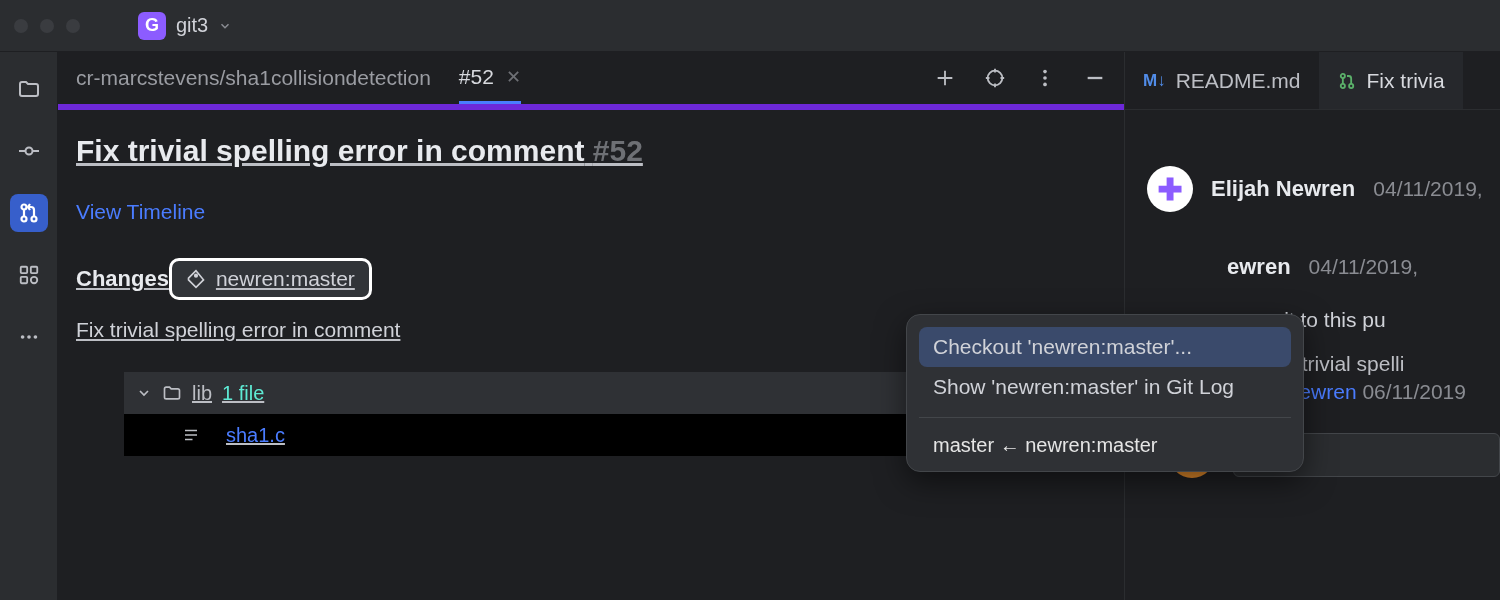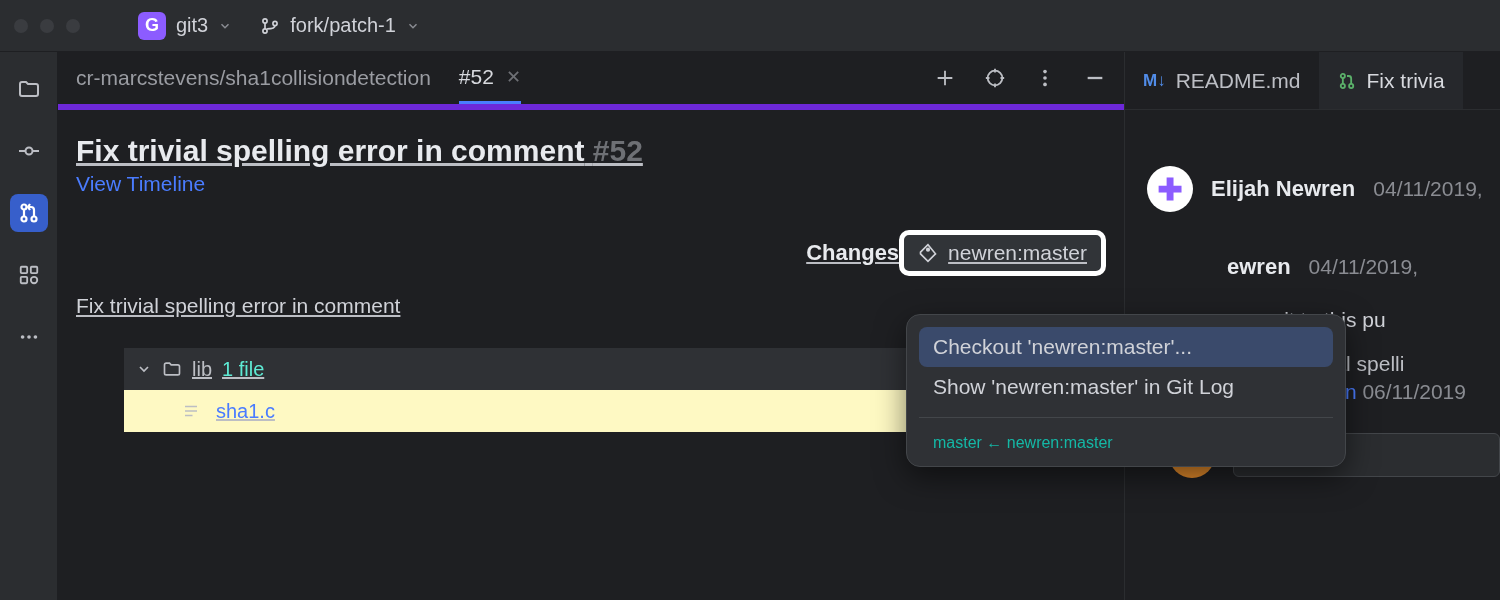--- a/index.html
+++ b/index.html
@@ -51,39 +51,39 @@
   border-bottom: 6px solid #6d28d9; gap: 28px;
 }
 .tab { display: flex; align-items: center; gap: 12px; font-size: 21px; color: #9a9ca2; height: 100%; }
 .tab.active { color: #d7d9de; border-bottom: 3px solid #4a7cff; }
 .tab .close { color: #6e7075; font-size: 18px; cursor: pointer; }
 .tabs-right { margin-left: auto; display: flex; gap: 28px; color: #bcbec4; }
 .tool { cursor: pointer; }
 .content { padding: 24px 18px 0 18px; text-decoration: underline; }
 .pr-title { font-size: 30px; font-weight: 700; color: #e8eaee; }
 .pr-title .num { color: #6e7075; font-weight: 700; }
-.view-timeline { color: #4a7cff; font-size: 21px; margin-top: 4px; display: inline-block; cursor: pointer; }
-.changes-row { display: flex; align-items: center; justify-content: flex-end; margin-top: 34px; }
+.view-timeline { color: #4a7cff; font-size: 21px; margin-top: 32px; display: inline-block; cursor: pointer; }
+.changes-row { display: flex; align-items: center; justify-content: flex-start; margin-top: 34px; }
 .changes-h { font-size: 22px; font-weight: 700; color: #e8eaee; }
 .branch-pill {
   display: flex; align-items: center; gap: 10px;
-  background: #313438; border: 5px solid #ffffff;
+  background: #313438; border: 3px solid #ffffff;
   border-radius: 10px; padding: 6px 14px; font-size: 21px; color: #d0d2d8;
   cursor: pointer;
 }
 .commit-msg { font-size: 21px; color: #d0d2d8; margin-top: 18px; }
 .file-tree { margin-top: 30px; margin-left: 48px; }
 .folder-row {
   display: flex; align-items: center; gap: 10px;
   background: #2f3135; height: 42px; padding: 0 12px; font-size: 20px;
 }
 .folder-row .count { color: #5eead4; }
 .file-row {
-  display: flex; align-items: center; gap: 16px;
-  background: #fef9c3; height: 42px; padding: 0 12px 0 58px; font-size: 20px;
+  display: flex; align-items: center; gap: 26px;
+  background: #000000; height: 42px; padding: 0 12px 0 58px; font-size: 20px;
   color: #4a7cff;
 }
 .right-pane {
   width: 376px; border-left: 1px solid #2b2d30; background: #1e1f22;
   display: flex; flex-direction: column; overflow: hidden;
 }
 .rp-tabs {
   height: 58px; display: flex; align-items: stretch; border-bottom: 1px solid #2b2d30;
 }
 .rp-tab {
@@ -115,60 +115,44 @@
 .commentbar {
   margin-top: 28px; display: flex; align-items: center; gap: 18px; padding-left: 22px;
 }
 .comment-input {
   flex: 1; height: 44px; background: #2b2d30; border: 1px solid #43464a;
   border-radius: 6px;
 }
 
 .ctx-menu {
   position: absolute; left: 906px; top: 314px;
-  width: 440px; background: #2f3135; border: 1px solid #43464a;
+  width: 398px; background: #2f3135; border: 1px solid #43464a;
   border-radius: 14px; padding: 12px; box-shadow: 0 10px 30px rgba(0,0,0,.5);
 }
 .ctx-item {
   padding: 8px 14px; border-radius: 8px; font-size: 21px; color: #d0d2d8;
   cursor: pointer;
 }
 .ctx-item.hl { background: #3a4a6b; }
 .ctx-sep { height: 1px; background: #43464a; margin: 10px 0; }
-.ctx-foot { padding: 6px 14px 2px; font-size: 16px; color: #14b8a6; }
+.ctx-foot { padding: 6px 14px 2px; font-size: 20px; color: #e5e5e5; }
 svg { display: block; }
 </style>
 </head>
 <body>
 
 <div class="titlebar">
   <div class="traffic-lights">
     <div class="tl-dot"></div>
     <div class="tl-dot"></div>
     <div class="tl-dot"></div>
   </div>
   <div class="proj-chip">
     <div class="proj-badge">G</div>
     <span>git3</span>
-    <span class="chev">
-      <svg width="14" height="14" viewBox="0 0 24 24" fill="none" stroke="currentColor" stroke-width="2.5">
-          <path d="m6 9 6 6 6-6"></path>
-        </svg>
-    </span>
-  </div>
-  <div class="proj-chip">
-    <span>
-      <svg width="20" height="20" viewBox="0 0 24 24" fill="none" stroke="currentColor" stroke-width="2">
-          <circle cx="6" cy="6" r="2.5"></circle>
-          <circle cx="6" cy="18" r="2.5"></circle>
-          <circle cx="18" cy="9" r="2.5"></circle>
-          <path d="M6 8.5v7M18 11.5c0 4-6 4-9.5 4"></path>
-        </svg>
-    </span>
-    <span>fork/patch-1</span>
     <span class="chev">
       <svg width="14" height="14" viewBox="0 0 24 24" fill="none" stroke="currentColor" stroke-width="2.5">
           <path d="m6 9 6 6 6-6"></path>
         </svg>
     </span>
   </div>
 </div>
 
 <div class="layout">
 

